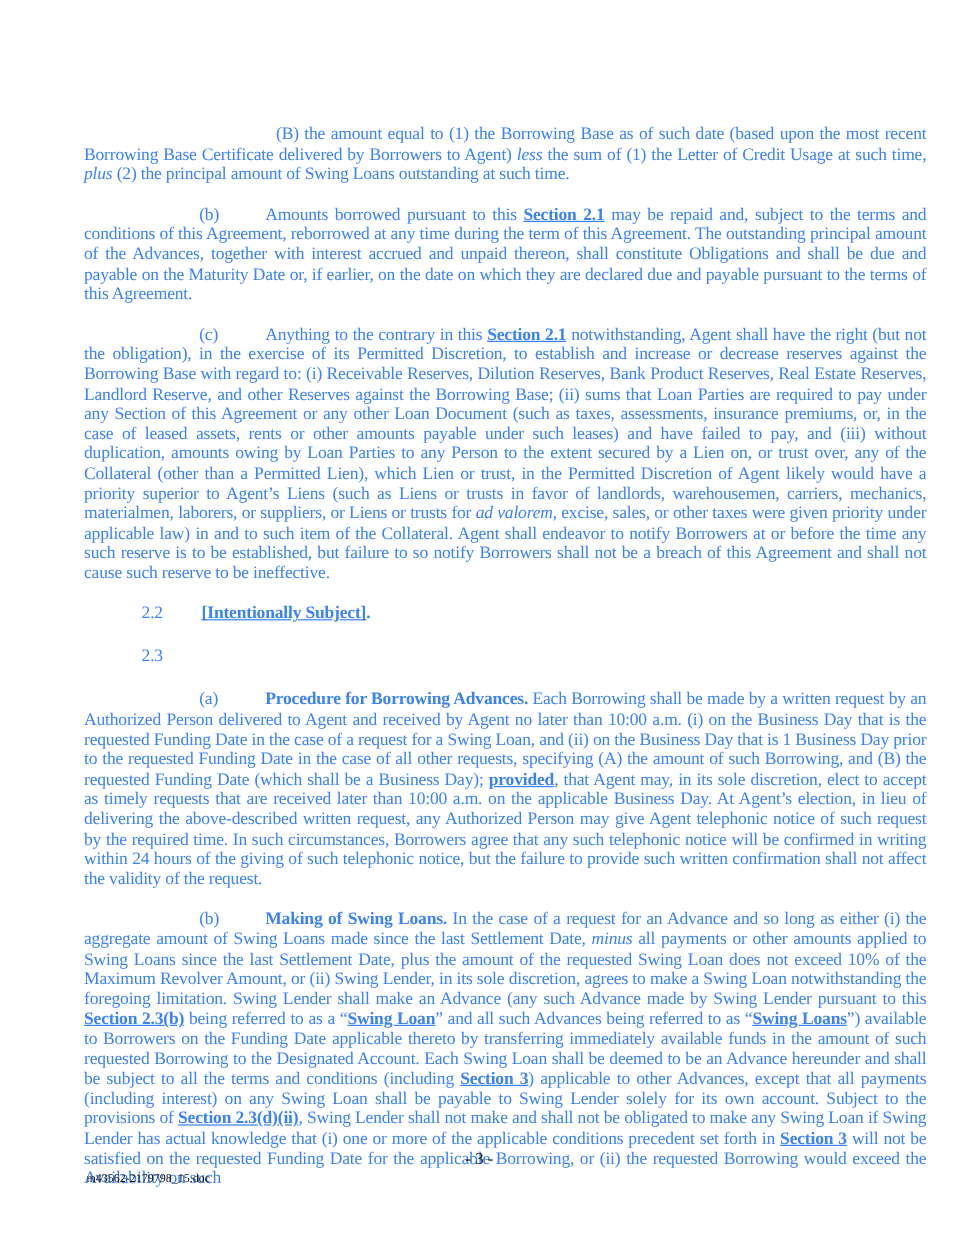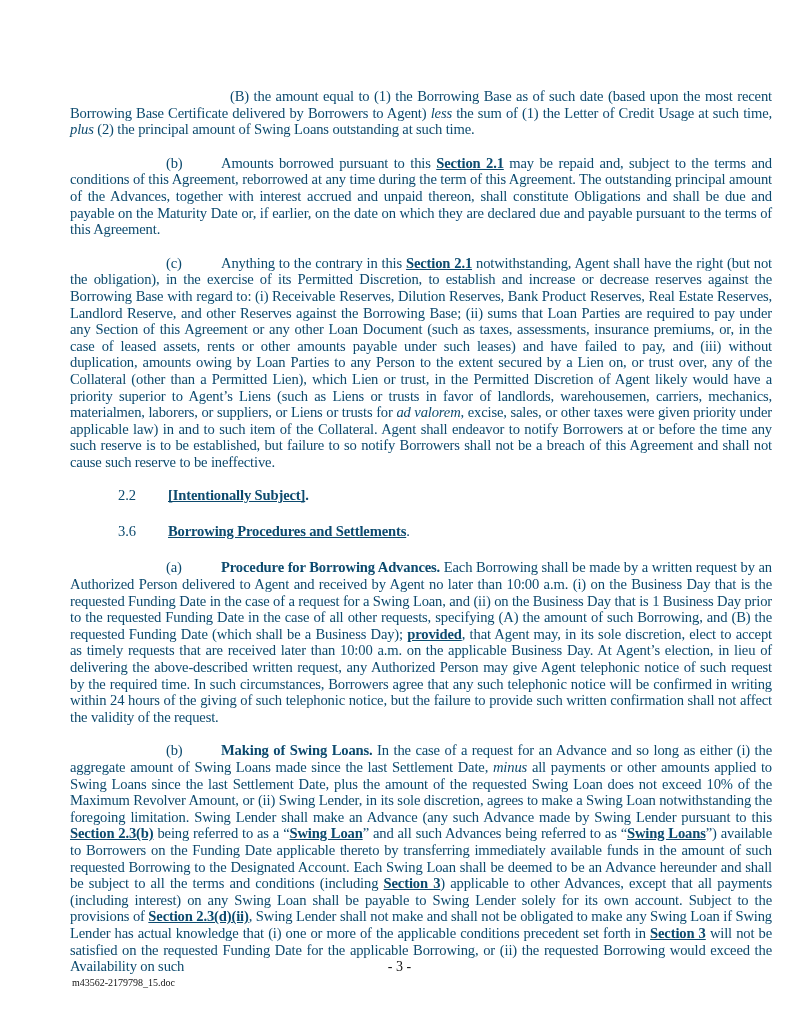--- a/index.html
+++ b/index.html
@@ -1,20 +1,20 @@
 <!DOCTYPE html>
 <html><head>
 <meta charset="utf-8">
 <style>
   html, body { margin: 0; padding: 0; background: #ffffff; }
   body { width: 799px; height: 1034px; position: relative; overflow: hidden; }
   .page {
-    position: absolute; left: 70px; top: 88px; width: 702px;
+    position: absolute; left: 70px; top: 104px; width: 702px;
     font-family: "Liberation Serif", "DejaVu Serif", serif;
-    font-size: 14.6px; line-height: 16.6px; color: #0c4a6e;
+    font-size: 14.6px; line-height: 16.6px; color: #3b82f6;
     letter-spacing: -0.15px;
   }
   p { margin: 0; text-align: justify; }
   .para { margin-bottom: 17px; }
   .ind-B { text-indent: 160px; }
   .ind { text-indent: 96px; }
   .tab { display: inline-block; width: 55px; text-indent: 0; }
   .u { text-decoration: underline; font-weight: bold; }
   .i { font-style: italic; }
   .b { font-weight: bold; }
@@ -35,22 +35,21 @@
   <p class="para ind"><span class="tab">(b)</span><span>Amounts borrowed pursuant to this </span><span class="u">Section 2.1</span><span> may be repaid and, subject to the terms and conditions of this Agreement, reborrowed at any time during the term of this Agreement.  The outstanding principal amount of the Advances, together with interest accrued and unpaid thereon, shall constitute Obligations and shall be due and payable on the Maturity Date or, if earlier, on the date on which they are declared due and payable pursuant to the terms of this Agreement.</span></p>
 
   <p class="para ind"><span class="tab">(c)</span><span>Anything to the contrary in this </span><span class="u">Section 2.1</span><span> notwithstanding, Agent shall have the right (but not the obligation), in the exercise of its Permitted Discretion, to establish and increase or decrease reserves against the Borrowing Base with regard to:  (i) Receivable Reserves, Dilution Reserves, Bank Product Reserves, Real Estate Reserves, Landlord Reserve, and other Reserves against the Borrowing Base; (ii) sums that Loan Parties are required to pay under any Section of this Agreement or any other Loan Document (such as taxes, assessments, insurance premiums, or, in the case of leased assets, rents or other amounts payable under such leases) and have failed to pay, and (iii) without duplication, amounts owing by Loan Parties to any Person to the extent secured by a Lien on, or trust over, any of the Collateral (other than a Permitted Lien), which Lien or trust, in the Permitted Discretion of Agent likely would have a priority superior to Agent’s Liens (such as Liens or trusts in favor of landlords, warehousemen, carriers, mechanics, materialmen, laborers, or suppliers, or Liens or trusts for </span><span class="i">ad valorem</span><span>, excise, sales, or other taxes were given priority under applicable law) in and to such item of the Collateral.  Agent shall endeavor to notify Borrowers at or before the time any such reserve is to be established, but failure to so notify Borrowers shall not be a breach of this Agreement and shall not cause such reserve to be ineffective.</span></p>
 
   <div class="heading">
     <span class="num">2.2</span>
     <span style="position:absolute;left:98px;"><span class="b u">[Intentionally Subject]</span><span class="b">.</span></span>
   </div>
 
   <div class="heading">
-    <span class="num">3.6</span>
-    <span style="position:absolute;left:98px;"><span class="b u">Borrowing Procedures and Settlements</span><span>.</span></span>
+    <span class="num">2.3</span>
   </div>
 
   <p class="para ind"><span class="tab">(a)</span><span class="b">Procedure for Borrowing Advances.</span><span>  Each Borrowing shall be made by a written request by an Authorized Person delivered to Agent and received by Agent no later than 10:00 a.m. (i) on the Business Day that is the requested Funding Date in the case of a request for a Swing Loan, and (ii) on the Business Day that is 1 Business Day prior to the requested Funding Date in the case of all other requests, specifying (A) the amount of such Borrowing, and (B) the requested Funding Date (which shall be a Business Day); </span><span class="u">provided</span><span>, that Agent may, in its sole discretion, elect to accept as timely requests that are received later than 10:00 a.m. on the applicable Business Day.  At Agent’s election, in lieu of delivering the above-described written request, any Authorized Person may give Agent telephonic notice of such request by the required time.  In such circumstances, Borrowers agree that any such telephonic notice will be confirmed in writing within 24 hours of the giving of such telephonic notice, but the failure to provide such written confirmation shall not affect the validity of the request.</span></p>
 
   <p class="ind"><span class="tab">(b)</span><span class="b">Making of Swing Loans.</span><span>  In the case of a request for an Advance and so long as either (i) the aggregate amount of Swing Loans made since the last Settlement Date, </span><span class="i">minus</span><span> all payments or other amounts applied to Swing Loans since the last Settlement Date, plus the amount of the requested Swing Loan does not exceed 10% of the Maximum Revolver Amount, or (ii) Swing Lender, in its sole discretion, agrees to make a Swing Loan notwithstanding the foregoing limitation. Swing Lender shall make an Advance (any such Advance made by Swing Lender pursuant to this </span><span class="u">Section 2.3(b)</span><span> being referred to as a “</span><span class="u">Swing Loan</span><span>” and all such Advances being referred to as “</span><span class="u">Swing Loans</span><span>”) available to Borrowers on the Funding Date applicable thereto by transferring immediately available funds in the amount of such requested Borrowing to the Designated Account. Each Swing Loan shall be deemed to be an Advance hereunder and shall be subject to all the terms and conditions (including </span><span class="u">Section 3</span><span>) applicable to other Advances, except that all payments (including interest) on any Swing Loan shall be payable to Swing Lender solely for its own account.  Subject to the provisions of </span><span class="u">Section 2.3(d)(ii)</span><span>, Swing Lender shall not make and shall not be obligated to make any Swing Loan if Swing Lender has actual knowledge that (i) one or more of the applicable conditions precedent set forth in </span><span class="u">Section 3</span><span> will not be satisfied on the requested Funding Date for the applicable Borrowing, or (ii) the requested Borrowing would exceed the Availability on such</span></p>
 
 </div>
 
 <div class="footer-page">- 3 -</div>
 <div class="footer-doc">m43562-2179798_15.doc</div>

